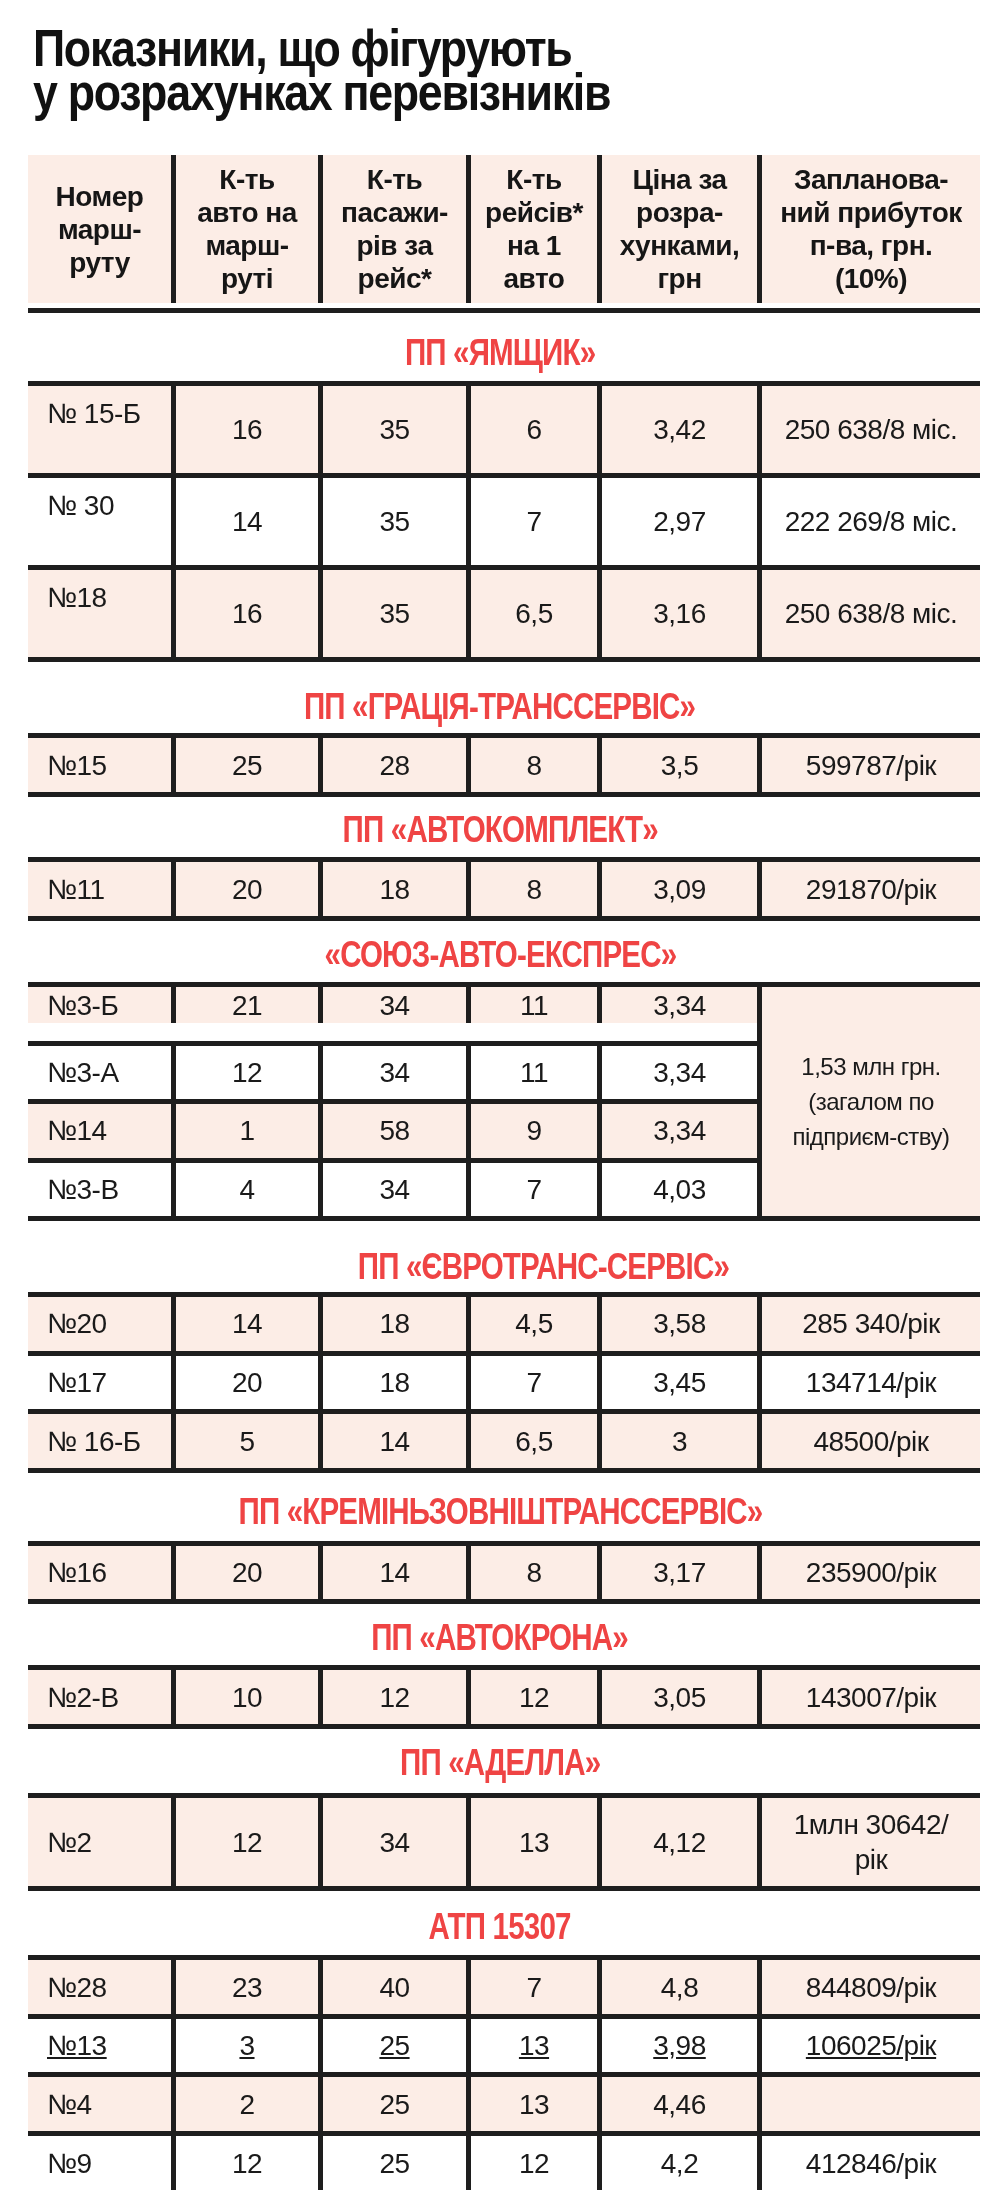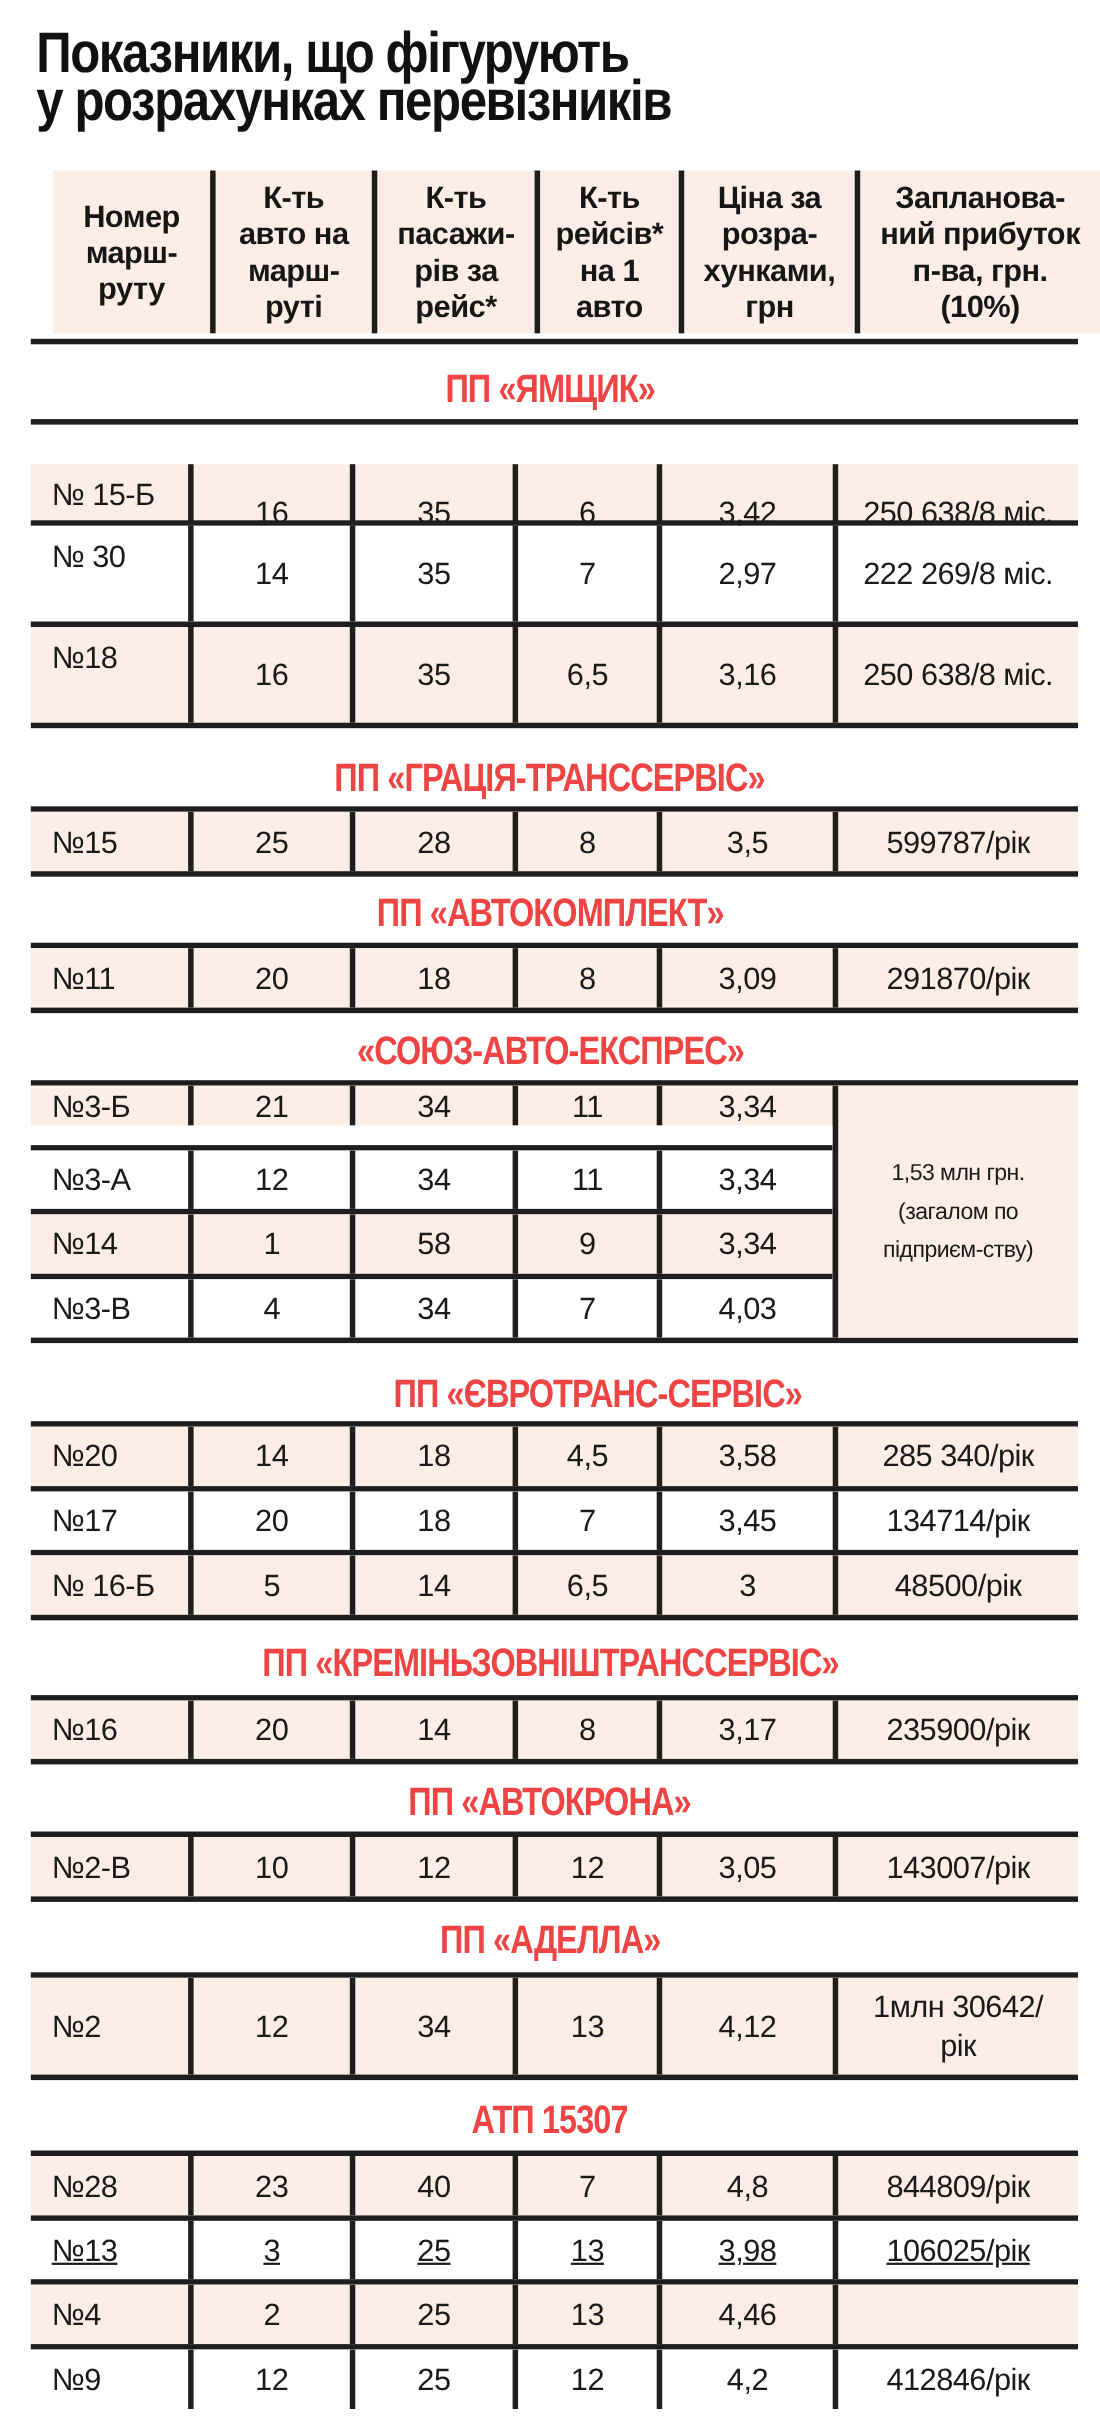--- a/index.html
+++ b/index.html
@@ -22,35 +22,35 @@
   .cell.top { align-items: flex-start; padding-top: 10px; }
   .cell + .cell { border-left: 5px solid #1e1e1e; }
   .hline { position: absolute; left: 0; width: 952px; height: 5px; background: #1e1e1e; }
   .hdr .cell { font-weight: bold; font-size: 28px; line-height: 33px; color: #161616; }
   .hdr .cell.first { justify-content: center; padding-left: 4px; }
   .section-title { position: absolute; left: 0; width: 1000px; text-align: center;
                    font-family: "Liberation Sans", sans-serif; font-weight: bold;
                    font-size: 36px; line-height: 40px; color: #ef4444; letter-spacing: -1px; }
   .section-title span { display: inline-block; transform: scaleX(0.82); }
   .merged { position: absolute; background: #fcede6; display: flex; align-items: center;
-            justify-content: center; text-align: center; font-size: 21px; line-height: 35px;
+            justify-content: center; text-align: center; font-size: 24px; line-height: 35px;
             letter-spacing: -0.5px; border-left: 5px solid #1e1e1e; box-sizing: border-box;
             padding: 0 12px; }
 </style>
 </head>
 <body>
 
 <h1 class="title">
   <span>Показники, що фігурують</span>
   <span>у розрахунках перевізників</span>
 </h1>
 
 <div id="table-root">
     <div class="tbl" style="top: 0px;">
-      <div class="row peach hdr" style="top: 155px; height: 148px; margin-left: 20px;">
+      <div class="row peach hdr" style="top: 155px; height: 148px;">
         <div class="cell first">
           <div>
             <div>Номер</div>
             <div>марш-</div>
             <div>руту</div>
           </div>
         </div>
         <div class="cell">
           <div>
             <div>К-ть</div>
@@ -87,21 +87,21 @@
           <div>
             <div>Запланова-</div>
             <div>ний прибуток</div>
             <div>п-ва, грн.</div>
             <div>(10%)</div>
           </div>
         </div>
       </div>
       <div class="hline" style="top: 308px;"></div>
       <div class="hline" style="top: 381px;"></div>
-      <div class="row peach" style="top: 386px; height: 87px; margin-top: 36px;">
+      <div class="row peach" style="top: 386px; height: 87px;">
         <div class="cell first top">
           <span>№ 15-Б</span>
         </div>
         <div class="cell">
           <span>16</span>
         </div>
         <div class="cell">
           <span>35</span>
         </div>
         <div class="cell">

